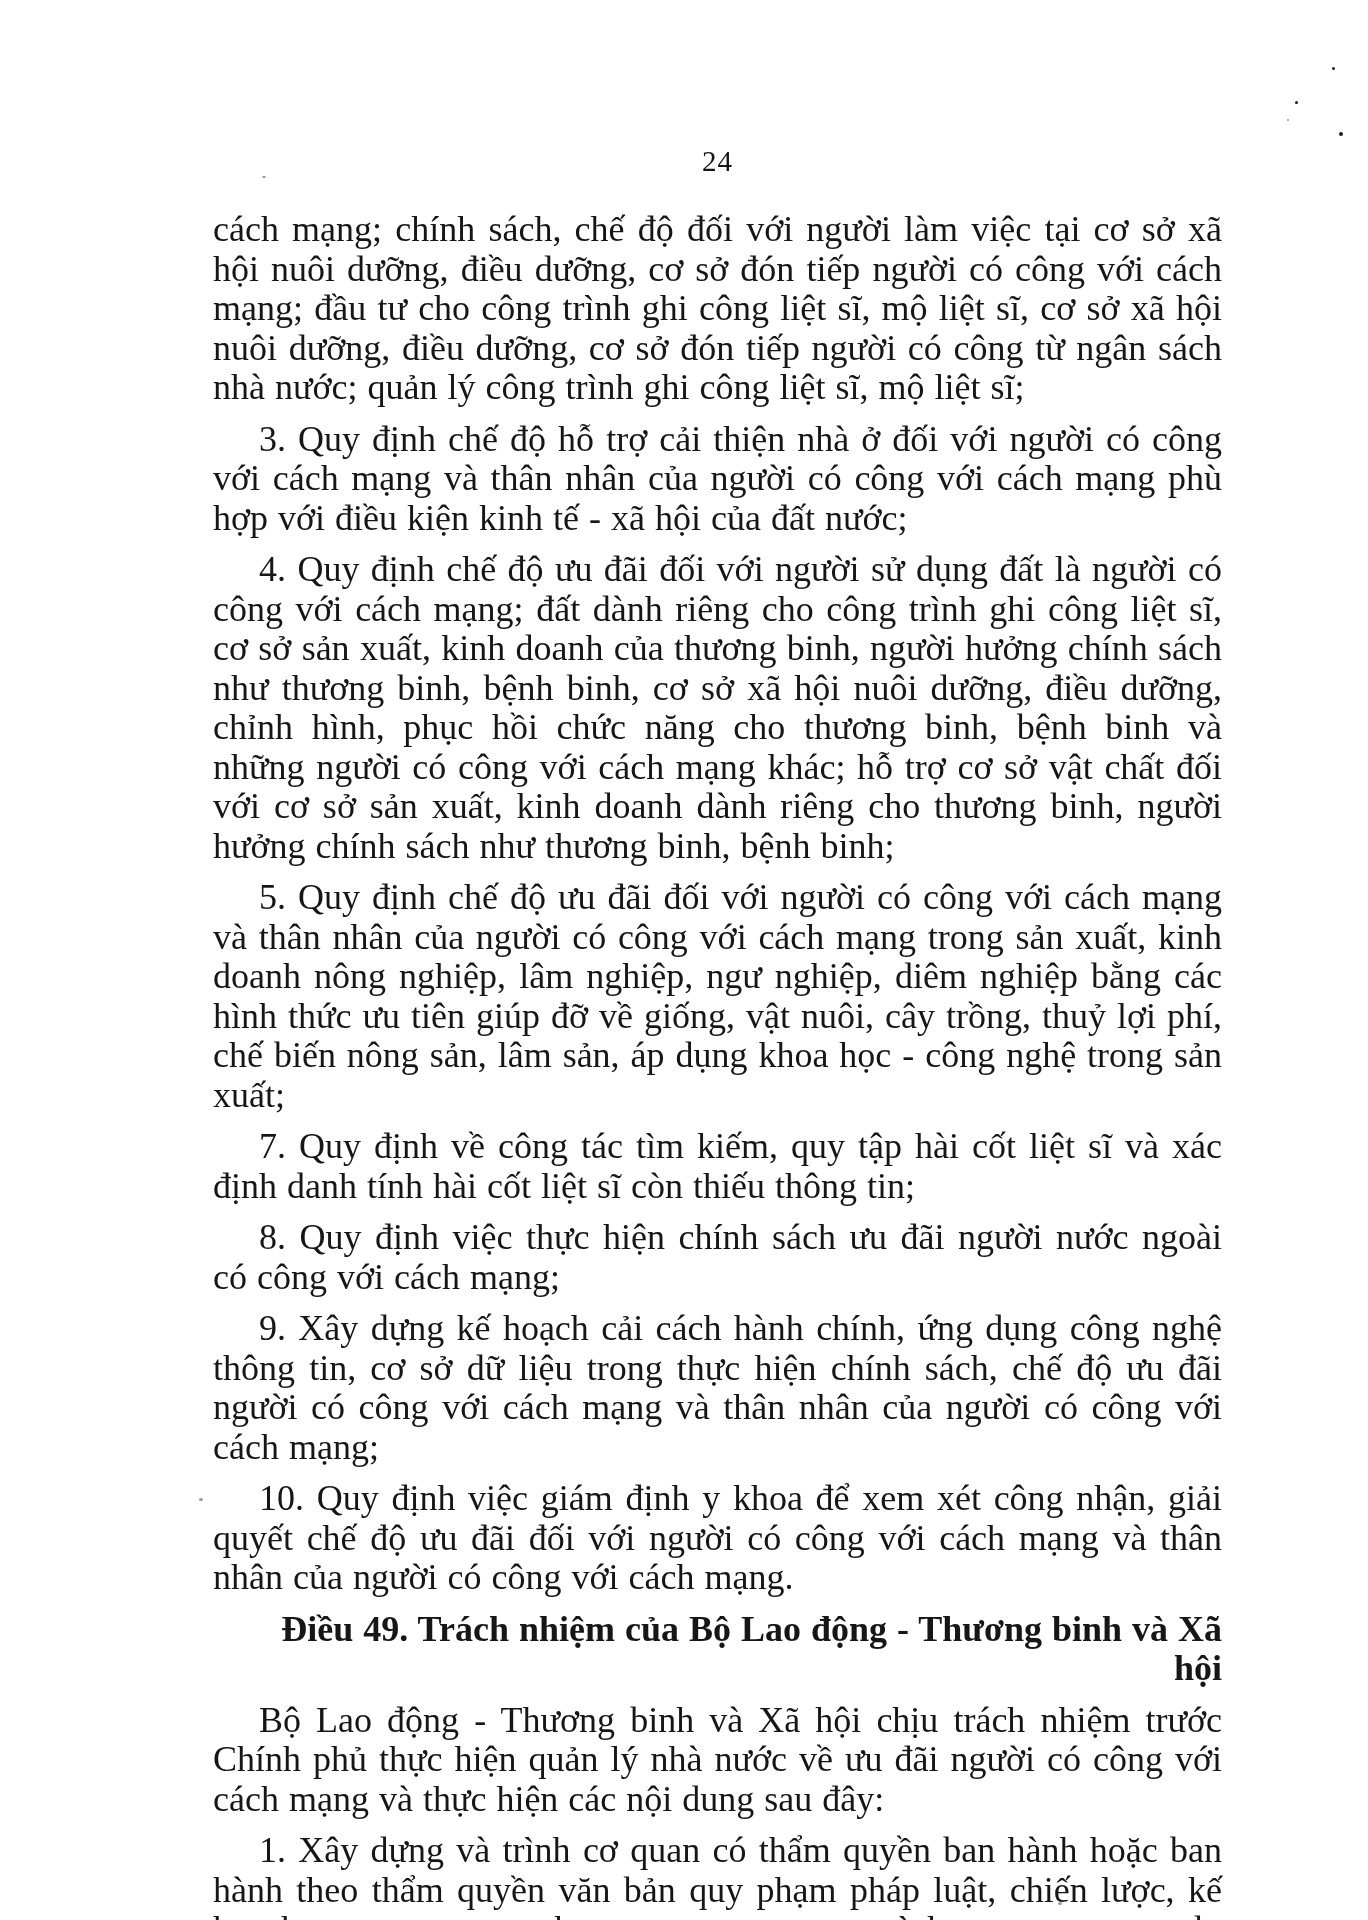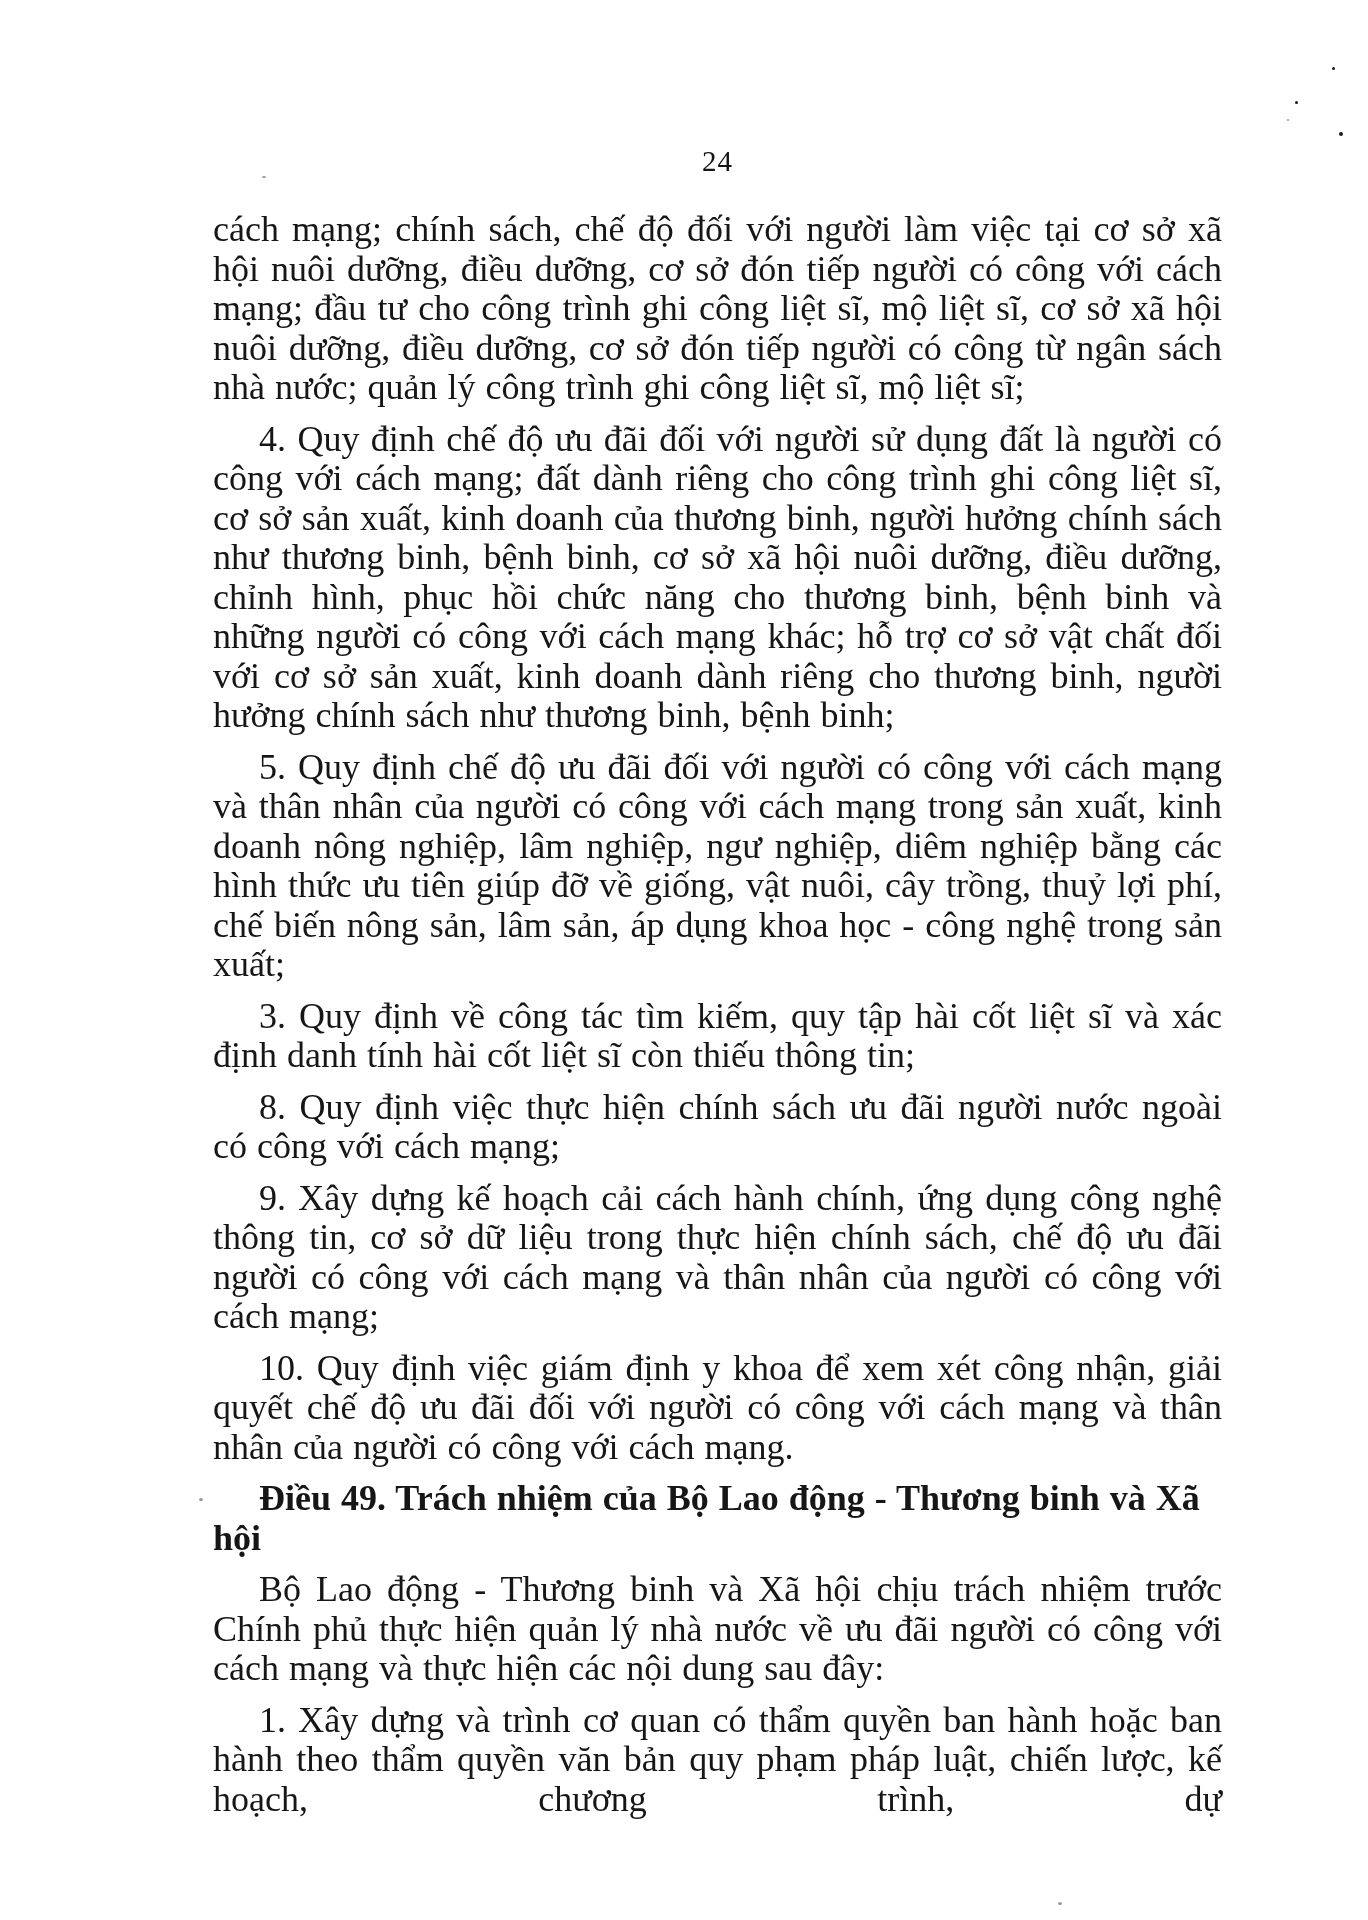--- a/index.html
+++ b/index.html
@@ -27,45 +27,46 @@
   }
   .para {
     font-size: 36px;
     line-height: 39.5px;
     text-align: justify;
     text-indent: 46px;
     margin-bottom: 8px;
     word-spacing: 1px;
   }
   .para.continuation { text-indent: 0; }
-  .para.heading { font-weight: bold; text-align: left; }
+  .para.heading { font-weight: bold; text-align: right; }
   .para.justify-last { text-align-last: justify; }
   .speck {
     position: absolute;
     background: #1d1d1d;
     border-radius: 50%;
   }
   .speck.faint { opacity: 0.45; }
 </style>
 </head>
 <body>
 
 <div class="sheet">
 
   <div class="page-number">24</div>
 
   <p class="para continuation">cách mạng; chính sách, chế độ đối với người làm việc tại cơ sở xã hội nuôi dưỡng, điều dưỡng, cơ sở đón tiếp người có công với cách mạng; đầu tư cho công trình ghi công liệt sĩ, mộ liệt sĩ, cơ sở xã hội nuôi dưỡng, điều dưỡng, cơ sở đón tiếp người có công từ ngân sách nhà nước; quản lý công trình ghi công liệt sĩ, mộ liệt sĩ;</p>
 
+  <p class="para">3. Quy định chế độ hỗ trợ cải thiện nhà ở đối với người có công với cách mạng và thân nhân của người có công với cách mạng phù hợp với điều kiện kinh tế - xã hội của đất nước;</p>
 
   <p class="para">4. Quy định chế độ ưu đãi đối với người sử dụng đất là người có công với cách mạng; đất dành riêng cho công trình ghi công liệt sĩ, cơ sở sản xuất, kinh doanh của thương binh, người hưởng chính sách như thương binh, bệnh binh, cơ sở xã hội nuôi dưỡng, điều dưỡng, chỉnh hình, phục hồi chức năng cho thương binh, bệnh binh và những người có công với cách mạng khác; hỗ trợ cơ sở vật chất đối với cơ sở sản xuất, kinh doanh dành riêng cho thương binh, người hưởng chính sách như thương binh, bệnh binh;</p>
 
   <p class="para">5. Quy định chế độ ưu đãi đối với người có công với cách mạng và thân nhân của người có công với cách mạng trong sản xuất, kinh doanh nông nghiệp, lâm nghiệp, ngư nghiệp, diêm nghiệp bằng các hình thức ưu tiên giúp đỡ về giống, vật nuôi, cây trồng, thuỷ lợi phí, chế biến nông sản, lâm sản, áp dụng khoa học - công nghệ trong sản xuất;</p>
 
 
-  <p class="para">3. Quy định về công tác tìm kiếm, quy tập hài cốt liệt sĩ và xác định danh tính hài cốt liệt sĩ còn thiếu thông tin;</p>
+  <p class="para">7. Quy định về công tác tìm kiếm, quy tập hài cốt liệt sĩ và xác định danh tính hài cốt liệt sĩ còn thiếu thông tin;</p>
 
   <p class="para">8. Quy định việc thực hiện chính sách ưu đãi người nước ngoài có công với cách mạng;</p>
 
   <p class="para">9. Xây dựng kế hoạch cải cách hành chính, ứng dụng công nghệ thông tin, cơ sở dữ liệu trong thực hiện chính sách, chế độ ưu đãi người có công với cách mạng và thân nhân của người có công với cách mạng;</p>
 
   <p class="para">10. Quy định việc giám định y khoa để xem xét công nhận, giải quyết chế độ ưu đãi đối với người có công với cách mạng và thân nhân của người có công với cách mạng.</p>
 
   <p class="para heading">Điều 49. Trách nhiệm của Bộ Lao động - Thương binh và Xã hội</p>
 
   <p class="para">Bộ Lao động - Thương binh và Xã hội chịu trách nhiệm trước Chính phủ thực hiện quản lý nhà nước về ưu đãi người có công với cách mạng và thực hiện các nội dung sau đây:</p>

